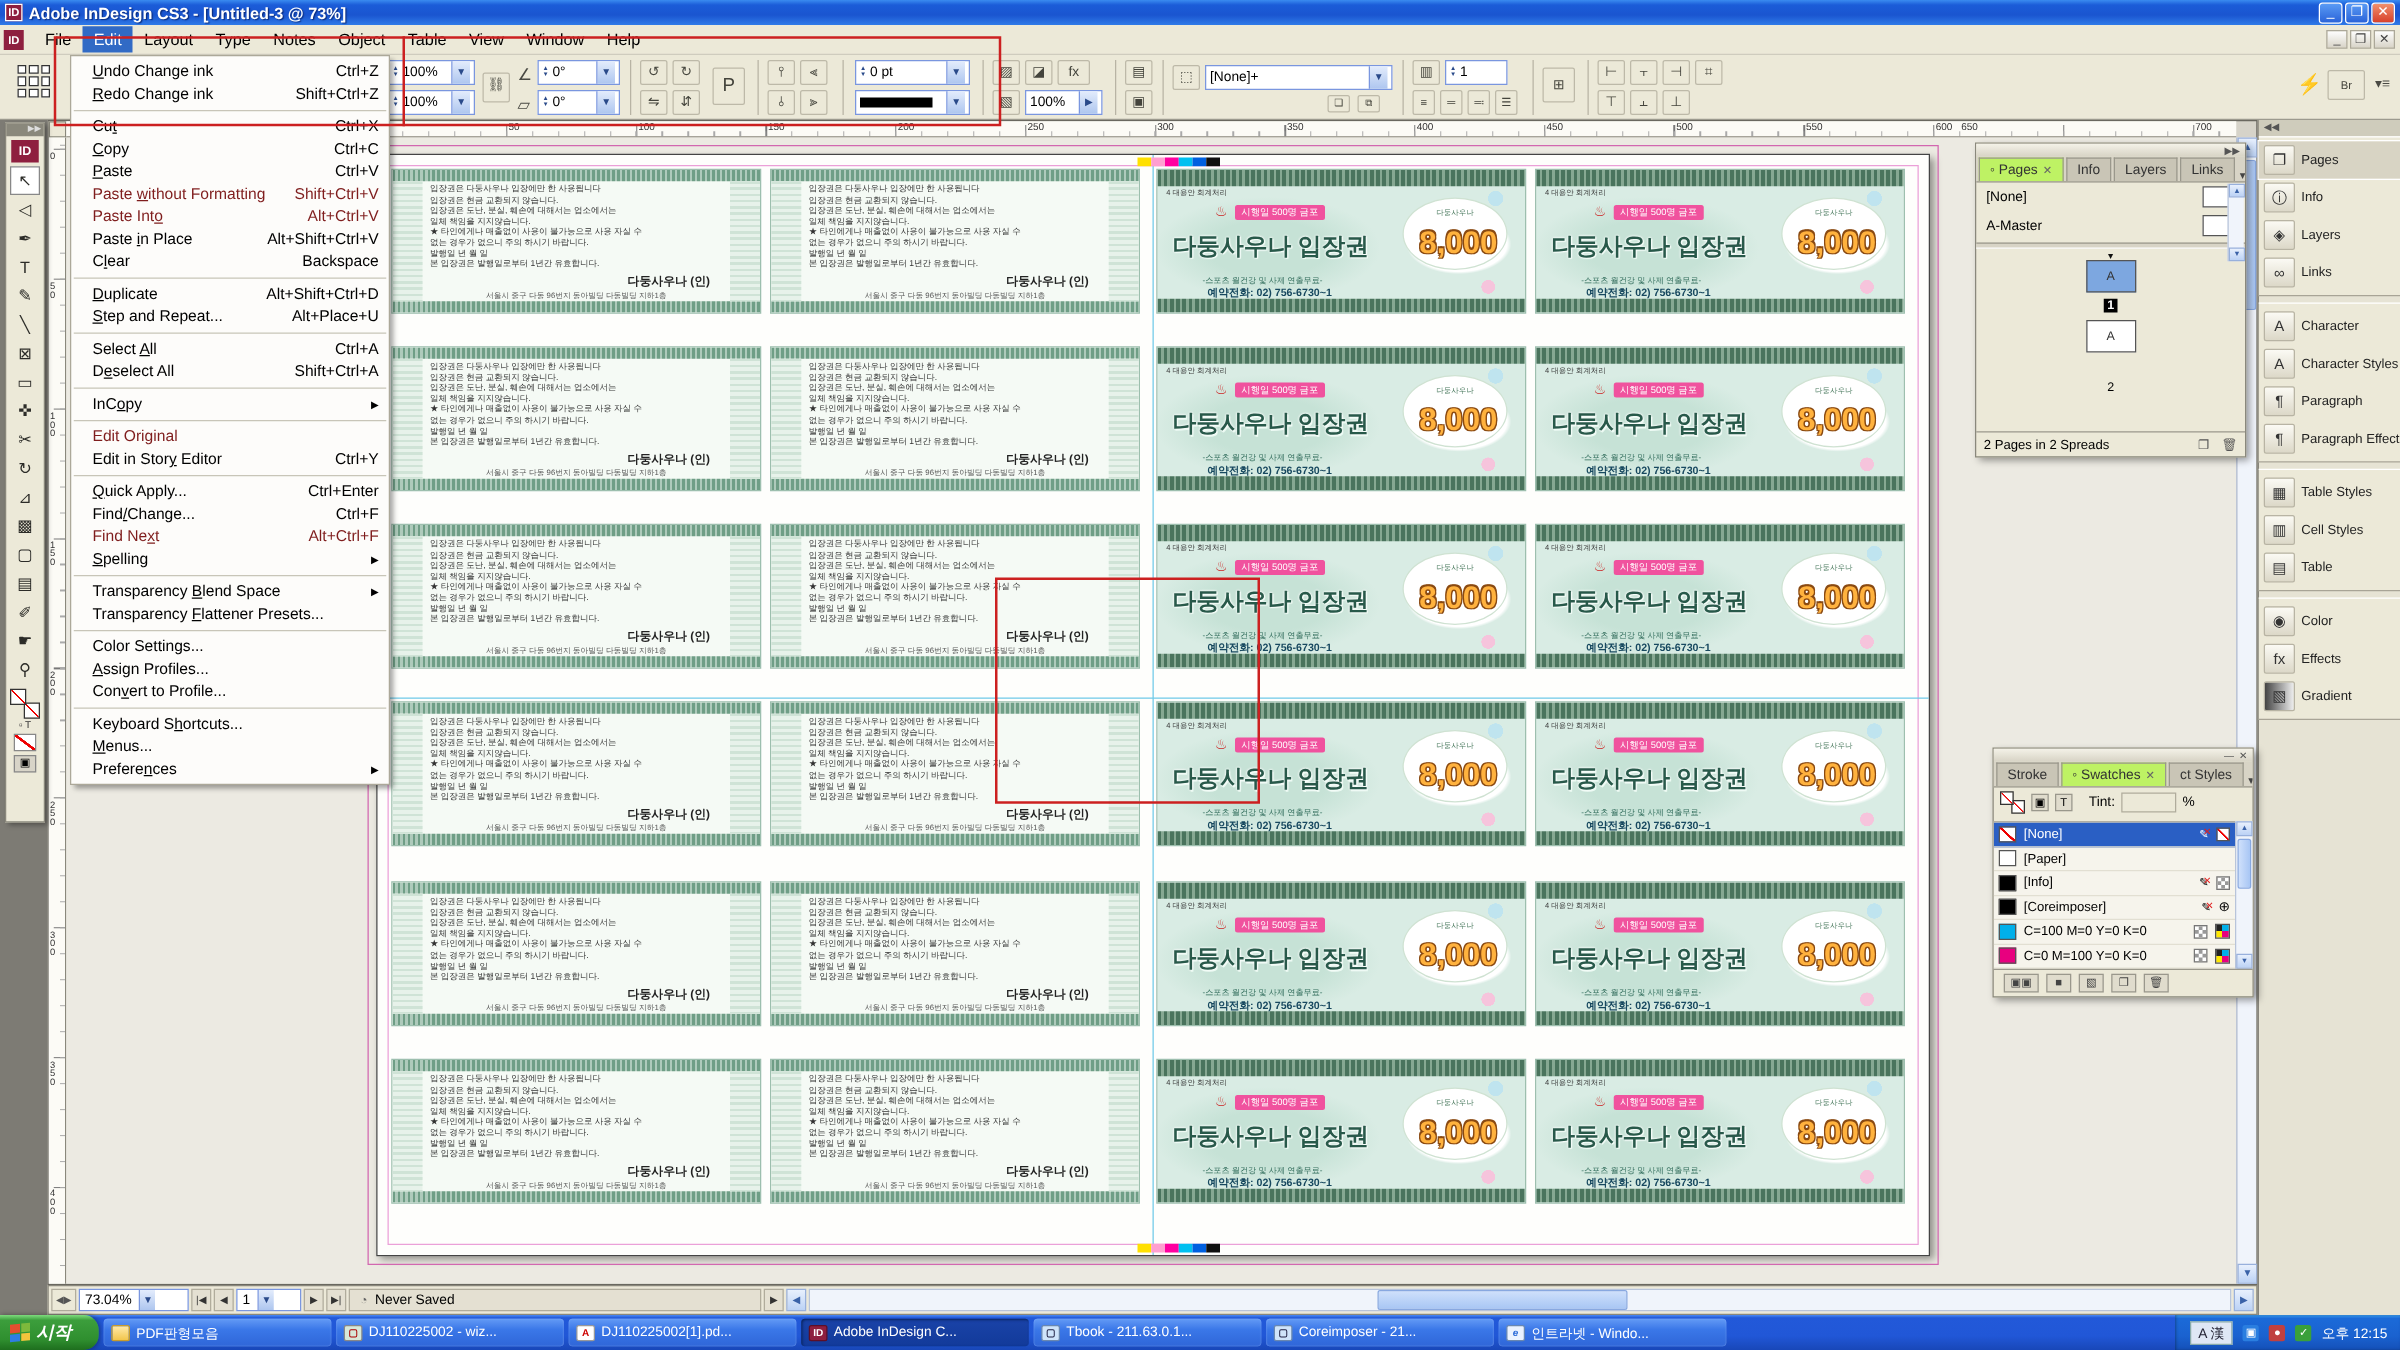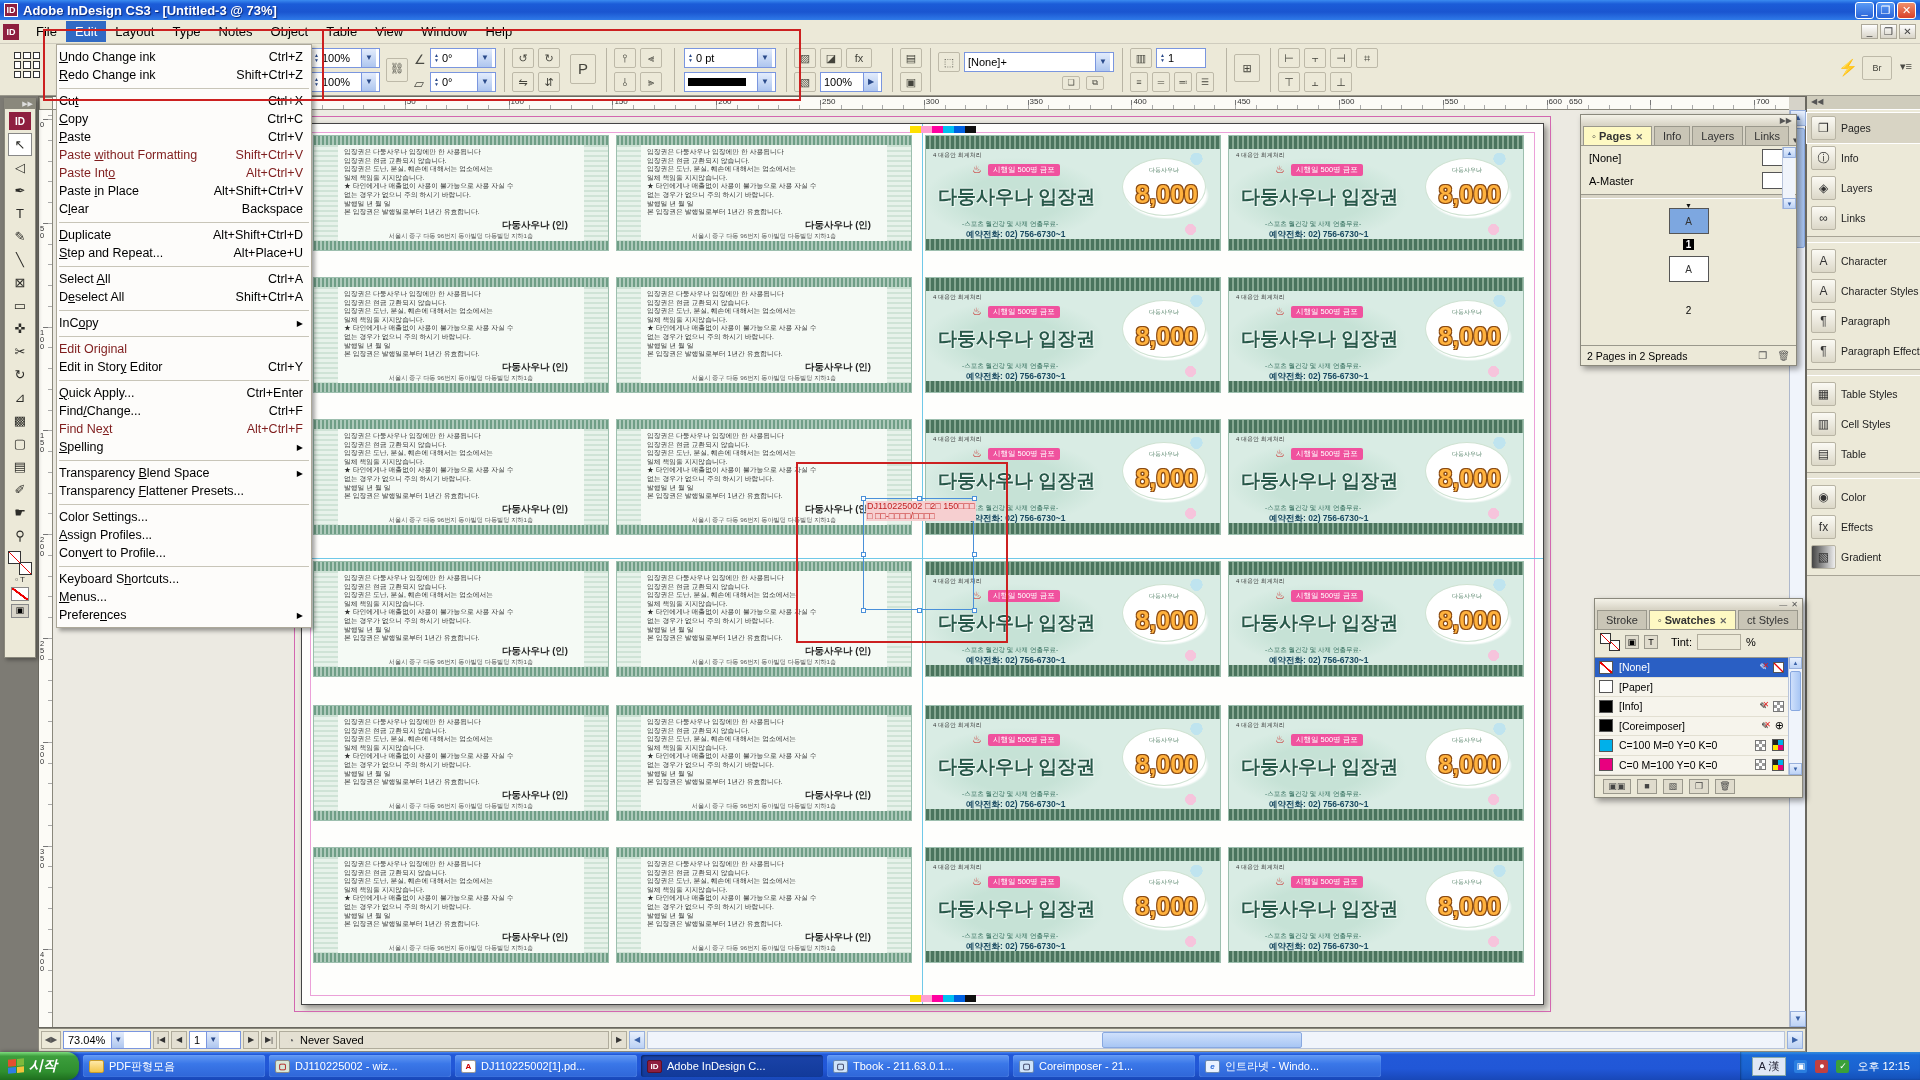--- a/index.html
+++ b/index.html
@@ -143,36 +143,36 @@
   #seltext { position:absolute; font-size:9px; line-height:10px; color:#c22222; background:#f6cfd0;
     white-space:nowrap; padding:0 1px; }
 
   
   .redbox { position:absolute; border:2px solid #cc2020; z-index:99; pointer-events:none; }
   .redline-v { position:absolute; width:2px; background:#cc2020; z-index:99; }
 
   
   #editmenu { position:absolute; left:56px; top:44px; width:256px; background:#fdfcfa;
     border:1px solid #aca899; box-shadow:3px 3px 4px rgba(0,0,0,.35); z-index:90; padding:3px 0; }
-  .mi { height:18px; display:flex; align-items:center; font-size:12.5px; color:#000; padding:0 8px 0 2px; }
+  .mi { height:18px; display:flex; align-items:center; font-size:12.5px; color:#000; padding:0 8px 0 17px; }
   .mi .sc { margin-left:auto; padding-left:18px; }
   .mi .sub { margin-left:auto; font-size:8px; }
   .mi.dis { color:#7f1d1d; }
   .msep { height:8px; display:flex; align-items:center; padding:0 2px; }
   .msep div { width:100%; height:1px; background:#c8c5b8; }
 
   
   .panel { position:absolute; background:#ece9d8; border:1px solid #8a887c; box-shadow:3px 3px 6px rgba(0,0,0,.4); z-index:50; }
   .ptitle { height:10px; background:linear-gradient(180deg,#f4f2e8,#d8d4c6); display:flex; justify-content:flex-end;
     align-items:center; gap:4px; padding:0 4px; font-size:8px; color:#555; }
   .ptabs { display:flex; align-items:flex-end; height:21px; background:#d8d4c6; border-bottom:1px solid #9a988c;
     overflow:hidden; white-space:nowrap; }
   .ptab { font-size:11px; padding:3px 8px 3px; color:#333; background:#c9c5b6; border:1px solid #9a988c;
     border-bottom:none; margin-left:2px; }
-  .ptab.on { background:#fef9c3; font-weight:bold;text-align:right; }
+  .ptab.on { background:#bef264; font-weight:normal;text-align:right; }
   .ptab .x { font-size:9px; margin-left:4px; color:#666; }
   .ptabs .pmenu { margin-left:auto; font-size:9px; color:#444; padding:0 4px; }
 
   
   #pagespanel { left:1580px; top:114px; width:217px; height:252px; }
   .mrow { display:flex; align-items:center; font-size:11px; padding:3px 8px; }
   .mrow .mthumb { margin-left:auto; width:26px; height:17px; border:1px solid #555; background:#fff; }
   .pp-div { height:5px; border-top:1px solid #9a988c; border-bottom:1px solid #fff; background:#d8d4c6; margin-top:2px; }
   .spread { text-align:center; margin-top:4px; }
   .spread .arrow { font-size:7px; line-height:5px; color:#111; }
@@ -831,34 +831,20 @@
           <div class="badge">시행일 500명 금포</div>
           <div class="oval">
             <span>다둥사우나</span>
           </div>
           <div class="title">다둥사우나 입장권</div>
           <div class="price">8,000</div>
           <div class="sub">-스포츠 월건강 및 사제 연출무료-</div>
           <div class="phone">예약전화: 02) 756-6730~1</div>
         </div>
       </div>
-    <div id="selframe" style="left: 810px; top: 388px; width: 111px; height: 112px;">
-        <div class="handle" style="left: -3px; top: -3px;"></div>
-        <div class="handle" style="left: 52.5px; top: -3px;"></div>
-        <div class="handle" style="left: 108px; top: -3px;"></div>
-        <div class="handle" style="left: -3px; top: 53px;"></div>
-        <div class="handle" style="left: 108px; top: 53px;"></div>
-        <div class="handle" style="left: -3px; top: 109px;"></div>
-        <div class="handle" style="left: 52.5px; top: 109px;"></div>
-        <div class="handle" style="left: 108px; top: 109px;"></div>
-        <div id="seltext" style="left: 2px; top: 2px;">
-          <div>DJ110225002 □2□ 150□□□</div>
-          <div>□ □□-□□□□/□□□□</div>
-        </div>
-      </div>
   </div>
   <div id="vscroll">
     <div class="sarrow" style="position:absolute;top:0;">▲</div>
     <div id="vthumb"></div>
     <div class="sarrow" style="position:absolute;bottom:0;">▼</div>
   </div>
 </div>
 
 <div id="dstatus">
   <div class="dsgrip">◀▶</div>

